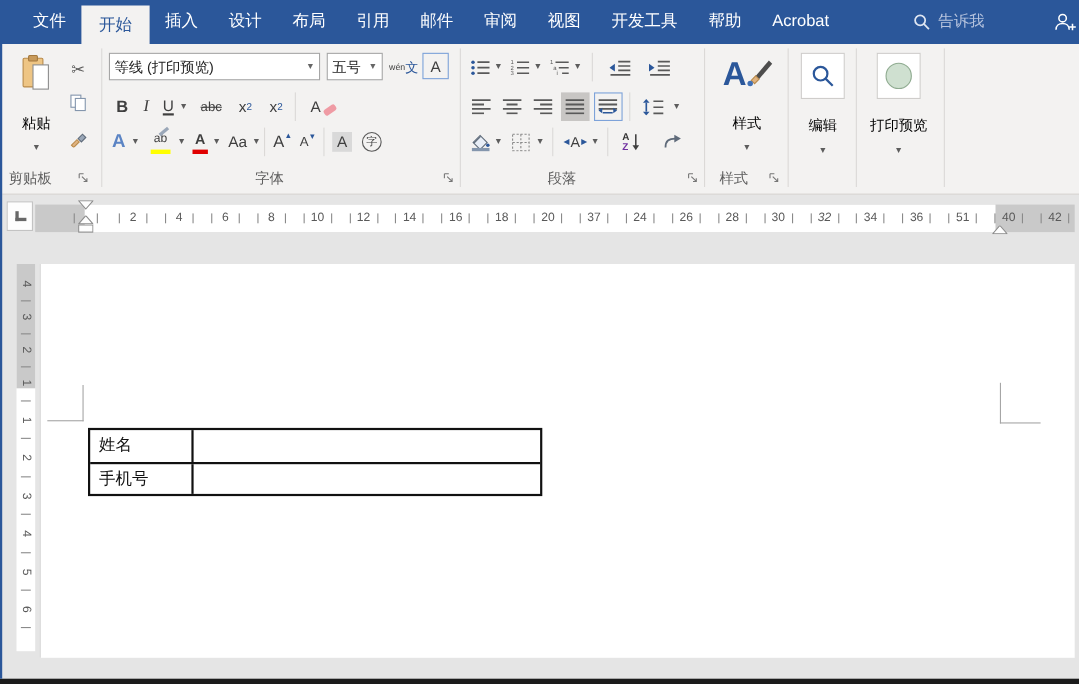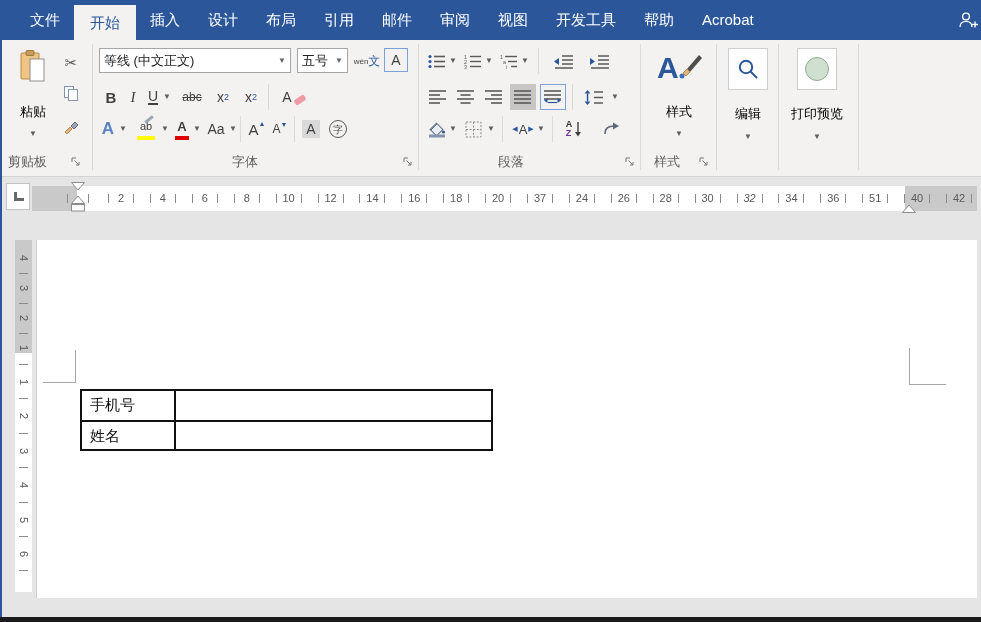--- a/index.html
+++ b/index.html
@@ -82,20 +82,27 @@
         <div class="tab">设计</div>
         <div class="tab">布局</div>
         <div class="tab">引用</div>
         <div class="tab">邮件</div>
         <div class="tab">审阅</div>
         <div class="tab">视图</div>
         <div class="tab">开发工具</div>
         <div class="tab">帮助</div>
         <div class="tab">Acrobat</div>
       </div>
+    <div class="tellme">
+      <svg width="16" height="16" viewBox="0 0 16 16">
+        <circle cx="6.5" cy="6.5" r="4.6" fill="none" stroke="#dfe6f2" stroke-width="1.6"></circle>
+        <line x1="10" y1="10" x2="14.5" y2="14.5" stroke="#dfe6f2" stroke-width="1.6"></line>
+      </svg>
+      <span>告诉我</span>
+    </div>
     <div class="share">
       <svg width="22" height="20" viewBox="0 0 22 20">
         <circle cx="9" cy="6.5" r="3.4" fill="none" stroke="#fff" stroke-width="1.4"></circle>
         <path d="M3 17c0-3.5 2.7-5.6 6-5.6s6 2.1 6 5.6" fill="none" stroke="#fff" stroke-width="1.4"></path>
         <line x1="15" y1="14.5" x2="21" y2="14.5" stroke="#fff" stroke-width="1.4"></line>
         <line x1="18" y1="11.5" x2="18" y2="17.5" stroke="#fff" stroke-width="1.4"></line>
       </svg>
     </div>
   </div>
 
@@ -128,21 +135,21 @@
     <div class="glabel" style="left:6px;">剪贴板</div>
     <div class="launcher" style="left:68px;">
       <svg width="11" height="11" viewBox="0 0 11 11">
           <path d="M2 2h4M2 2v4" stroke="#767676" fill="none"></path>
           <path d="M4.5 4.5l4 4M9 6v3H6" stroke="#767676" fill="none"></path>
         </svg>
     </div>
     <div class="vdiv" style="left:90px;"></div>
 
     <div class="combo" style="left:97px; width:192px;">
-      <span>等线 (中文正文)</span>
+      <span>等线 (打印预览)</span>
       <span class="cararea">▼</span>
     </div>
     <div class="combo" style="left:295px; width:51px;">
       <span>五号</span>
       <span class="cararea">▼</span>
     </div>
     <div class="mb" style="left:352px; top:8px; width:26px; flex-direction:row; line-height:9px;">
       <span style="font-size:8px; color:#444;">wén</span>
       <span style="font-size:12px; color:#2b579a;">文</span>
     </div>
@@ -531,25 +538,25 @@
         </div>
     </div>
 
     <div class="crop" style="left:73px; top:172px; width:1px; height:33px;"></div>
     <div class="crop" style="left:41px; top:204px; width:33px; height:1px;"></div>
     <div class="crop" style="left:907px; top:170px; width:1px; height:37px;"></div>
     <div class="crop" style="left:907px; top:206px; width:37px; height:1px;"></div>
 
     <div class="dtable">
       <div class="drow">
+        <div class="dcell-label">姓名</div>
+        <div class="dcell-value"></div>
+      </div>
+      <div class="drow">
         <div class="dcell-label">手机号</div>
-        <div class="dcell-value"></div>
-      </div>
-      <div class="drow">
-        <div class="dcell-label">姓名</div>
         <div class="dcell-value"></div>
       </div>
     </div>
   </div>
 
   <div class="bottombar"></div>
   <div class="leftedge"></div>
 </div>
 
 </body></html>

